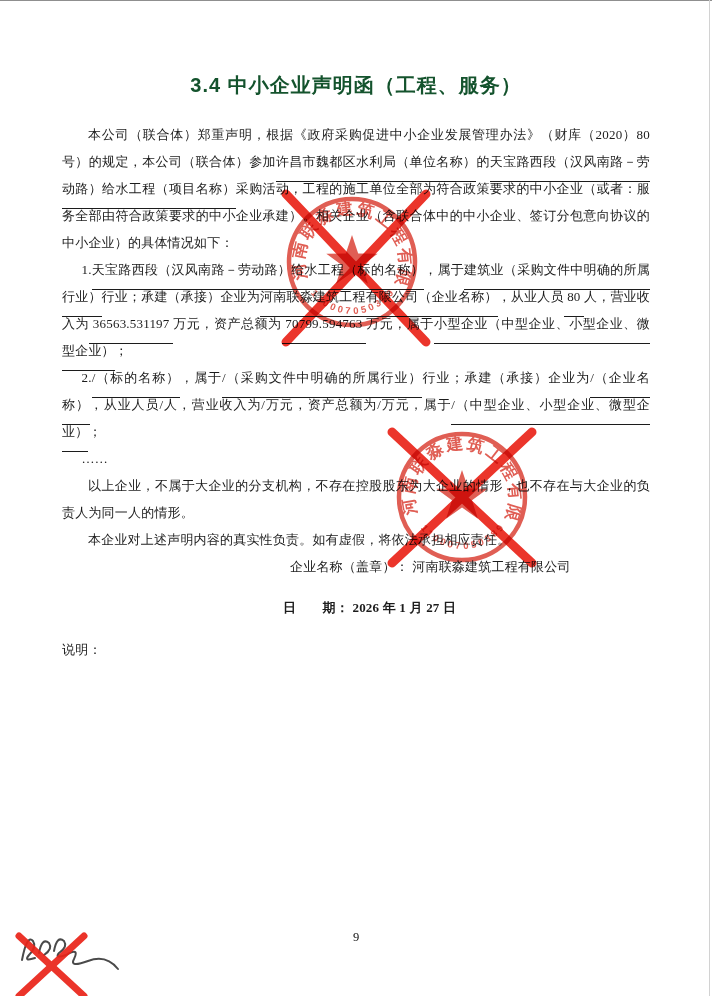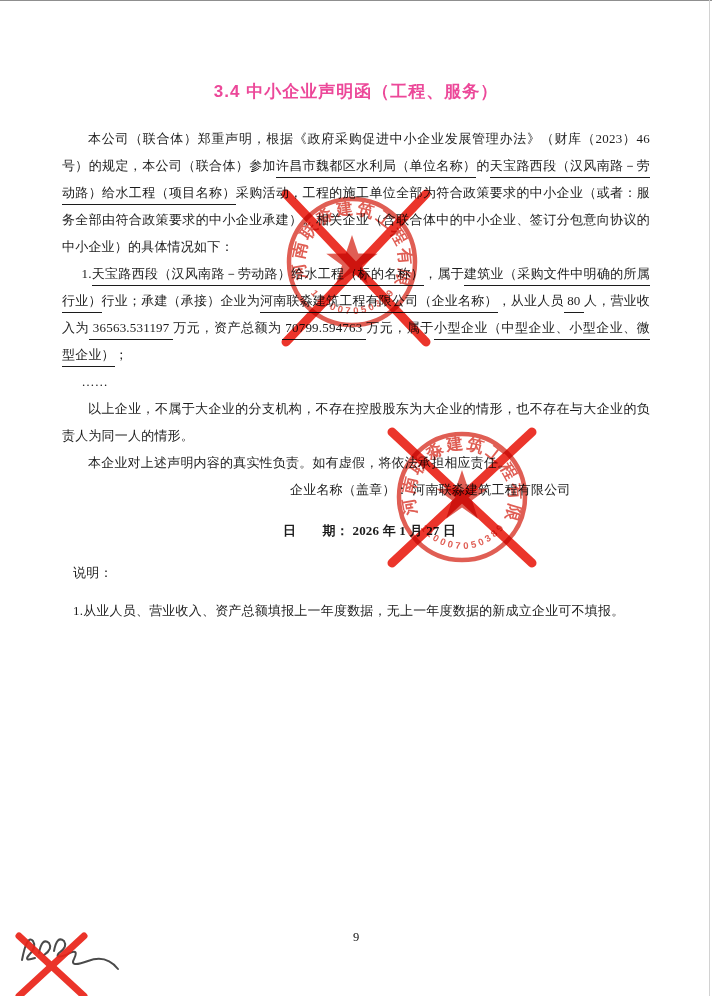--- a/index.html
+++ b/index.html
@@ -6,67 +6,67 @@
   body{
     width:712px;height:996px;position:relative;overflow:hidden;
     background:#ffffff;
     font-family:"Liberation Serif","DejaVu Serif",serif;
     color:#1c1c1c;
   }
   .edge-top{position:absolute;top:0;left:0;right:0;height:1px;background:#8f8f8f;}
   .edge-right{position:absolute;top:0;right:2px;bottom:0;width:1px;background:#d2d2d2;}
   .page{position:relative;padding:72px 62px 0 62px;}
   h1.title{
-    margin:8px 0 22px 0;text-align:center;
+    margin:0 0 22px 0;text-align:center;
     font-family:"Liberation Sans","DejaVu Sans",sans-serif;
-    font-size:17px;font-weight:700;letter-spacing:1px;color:#ec4899;
+    font-size:20px;font-weight:700;letter-spacing:1px;color:#14532d;
   }
   .doc p{
     margin:0;font-size:13px;line-height:27px;letter-spacing:.2px;
     text-align:justify;word-break:break-all;
   }
   .ind-2{text-indent:2em;}
   .ind-1{text-indent:1.5em;}
-  .u{border-bottom:1px solid #1c1c1c;padding-bottom:4px;}
+  .u{border-bottom:1px solid #1c1c1c;padding-bottom:12px;}
   .sig-line{font-size:13px;line-height:27px;letter-spacing:.2px;}
   .company-line{margin-left:228px;margin-top:0;}
   .date-line{margin-left:221px;margin-top:14px;font-weight:bold;}
   .notes{margin-top:15px;font-size:13px;line-height:25px;letter-spacing:.2px;}
-  .notes p{margin:11px;text-align:left;}
+  .notes p{margin:0;text-align:left;}
   .overlay{position:absolute;pointer-events:none;}
   .stamp{mix-blend-mode:multiply;opacity:.82;}
   .xmark{mix-blend-mode:multiply;opacity:.92;}
   .page-number{
     position:absolute;left:0;top:930px;width:100%;text-align:center;
     font-size:12.5px;color:#111;
   }
   .signature{mix-blend-mode:multiply;}
 </style>
 </head>
 <body>
 
 <div class="edge-top"></div>
 <div class="edge-right"></div>
 
 <div class="page">
   <h1 class="title">3.4 中小企业声明函（工程、服务）</h1>
 
   <div class="doc">
-    <p class="ind-2"><span>本公司（联合体）郑重声明，根据《政府采购促进中小企业发展管理办法》（财库（2023）46 号）的规定，本公司（联合体）参加</span><span class="u">许昌市魏都区水利局（单位名称）</span><span>的</span><span class="u">天宝路西段（汉风南路－劳动路）给水工程（项目名称）</span><span>采购活动，工程的施工单位全部为符合政策要求的中小企业（或者：服务全部由符合政策要求的中小企业承建）。相关企业（含联合体中的中小企业、签订分包意向协议的中小企业）的具体情况如下：</span></p>
+    <p class="ind-2"><span>本公司（联合体）郑重声明，根据《政府采购促进中小企业发展管理办法》（财库（2020）80 号）的规定，本公司（联合体）参加</span><span class="u">许昌市魏都区水利局（单位名称）</span><span>的</span><span class="u">天宝路西段（汉风南路－劳动路）给水工程（项目名称）</span><span>采购活动，工程的施工单位全部为符合政策要求的中小企业（或者：服务全部由符合政策要求的中小企业承建）。相关企业（含联合体中的中小企业、签订分包意向协议的中小企业）的具体情况如下：</span></p>
     <p class="ind-1"><span>1.</span><span class="u">天宝路西段（汉风南路－劳动路）给水工程（标的名称）</span><span>，属于</span><span class="u">建筑业（采购文件中明确的所属行业）</span><span>行业；承建（承接）企业为</span><span class="u">河南联淼建筑工程有限公司（企业名称）</span><span>，从业人员</span><span class="u"> 80 </span><span>人，营业收入为</span><span class="u"> 36563.531197 </span><span>万元，资产总额为</span><span class="u"> 70799.594763 </span><span>万元，属于</span><span class="u">小型企业（中型企业、小型企业、微型企业）</span><span>；</span></p>
+    <p class="ind-1"><span>2.</span><span class="u">/（标的名称）</span><span>，属于</span><span class="u">/（采购文件中明确的所属行业）</span><span>行业；承建（承接）企业为</span><span class="u">/（企业名称）</span><span>，从业人员/人，营业收入为/万元，资产总额为/万元，属于</span><span class="u">/（中型企业、小型企业、微型企业）</span><span>；</span></p>
     <p class="ind-1"><span>……</span></p>
     <p class="ind-2"><span>以上企业，不属于大企业的分支机构，不存在控股股东为大企业的情形，也不存在与大企业的负责人为同一人的情形。</span></p>
     <p class="ind-2"><span>本企业对上述声明内容的真实性负责。如有虚假，将依法承担相应责任。</span></p>
 
     <div class="sig-line company-line">企业名称（盖章）： 河南联淼建筑工程有限公司</div>
     <div class="sig-line date-line">日　　期：  2026  年 1  月  27  日</div>
 
     <div class="notes">
       <p>说明：</p>
-      <p>1.从业人员、营业收入、资产总额填报上一年度数据，无上一年度数据的新成立企业可不填报。</p>
     </div>
   </div>
 </div>
 
 <svg class="overlay stamp" style="left:272px;top:182px;" width="160" height="160" viewBox="0 0 160 160">
   <defs>
     <path id="arc1a" d="M 34.9 96.4 A 48 48 0 1 1 125.1 96.4" fill="none"></path>
     <path id="arc1b" d="M 37.4 109.8 A 52 52 0 0 0 122.6 109.8" fill="none"></path>
   </defs>
   <circle cx="80" cy="80" r="63" fill="none" stroke="#d93a2e" stroke-width="4.5"></circle>

